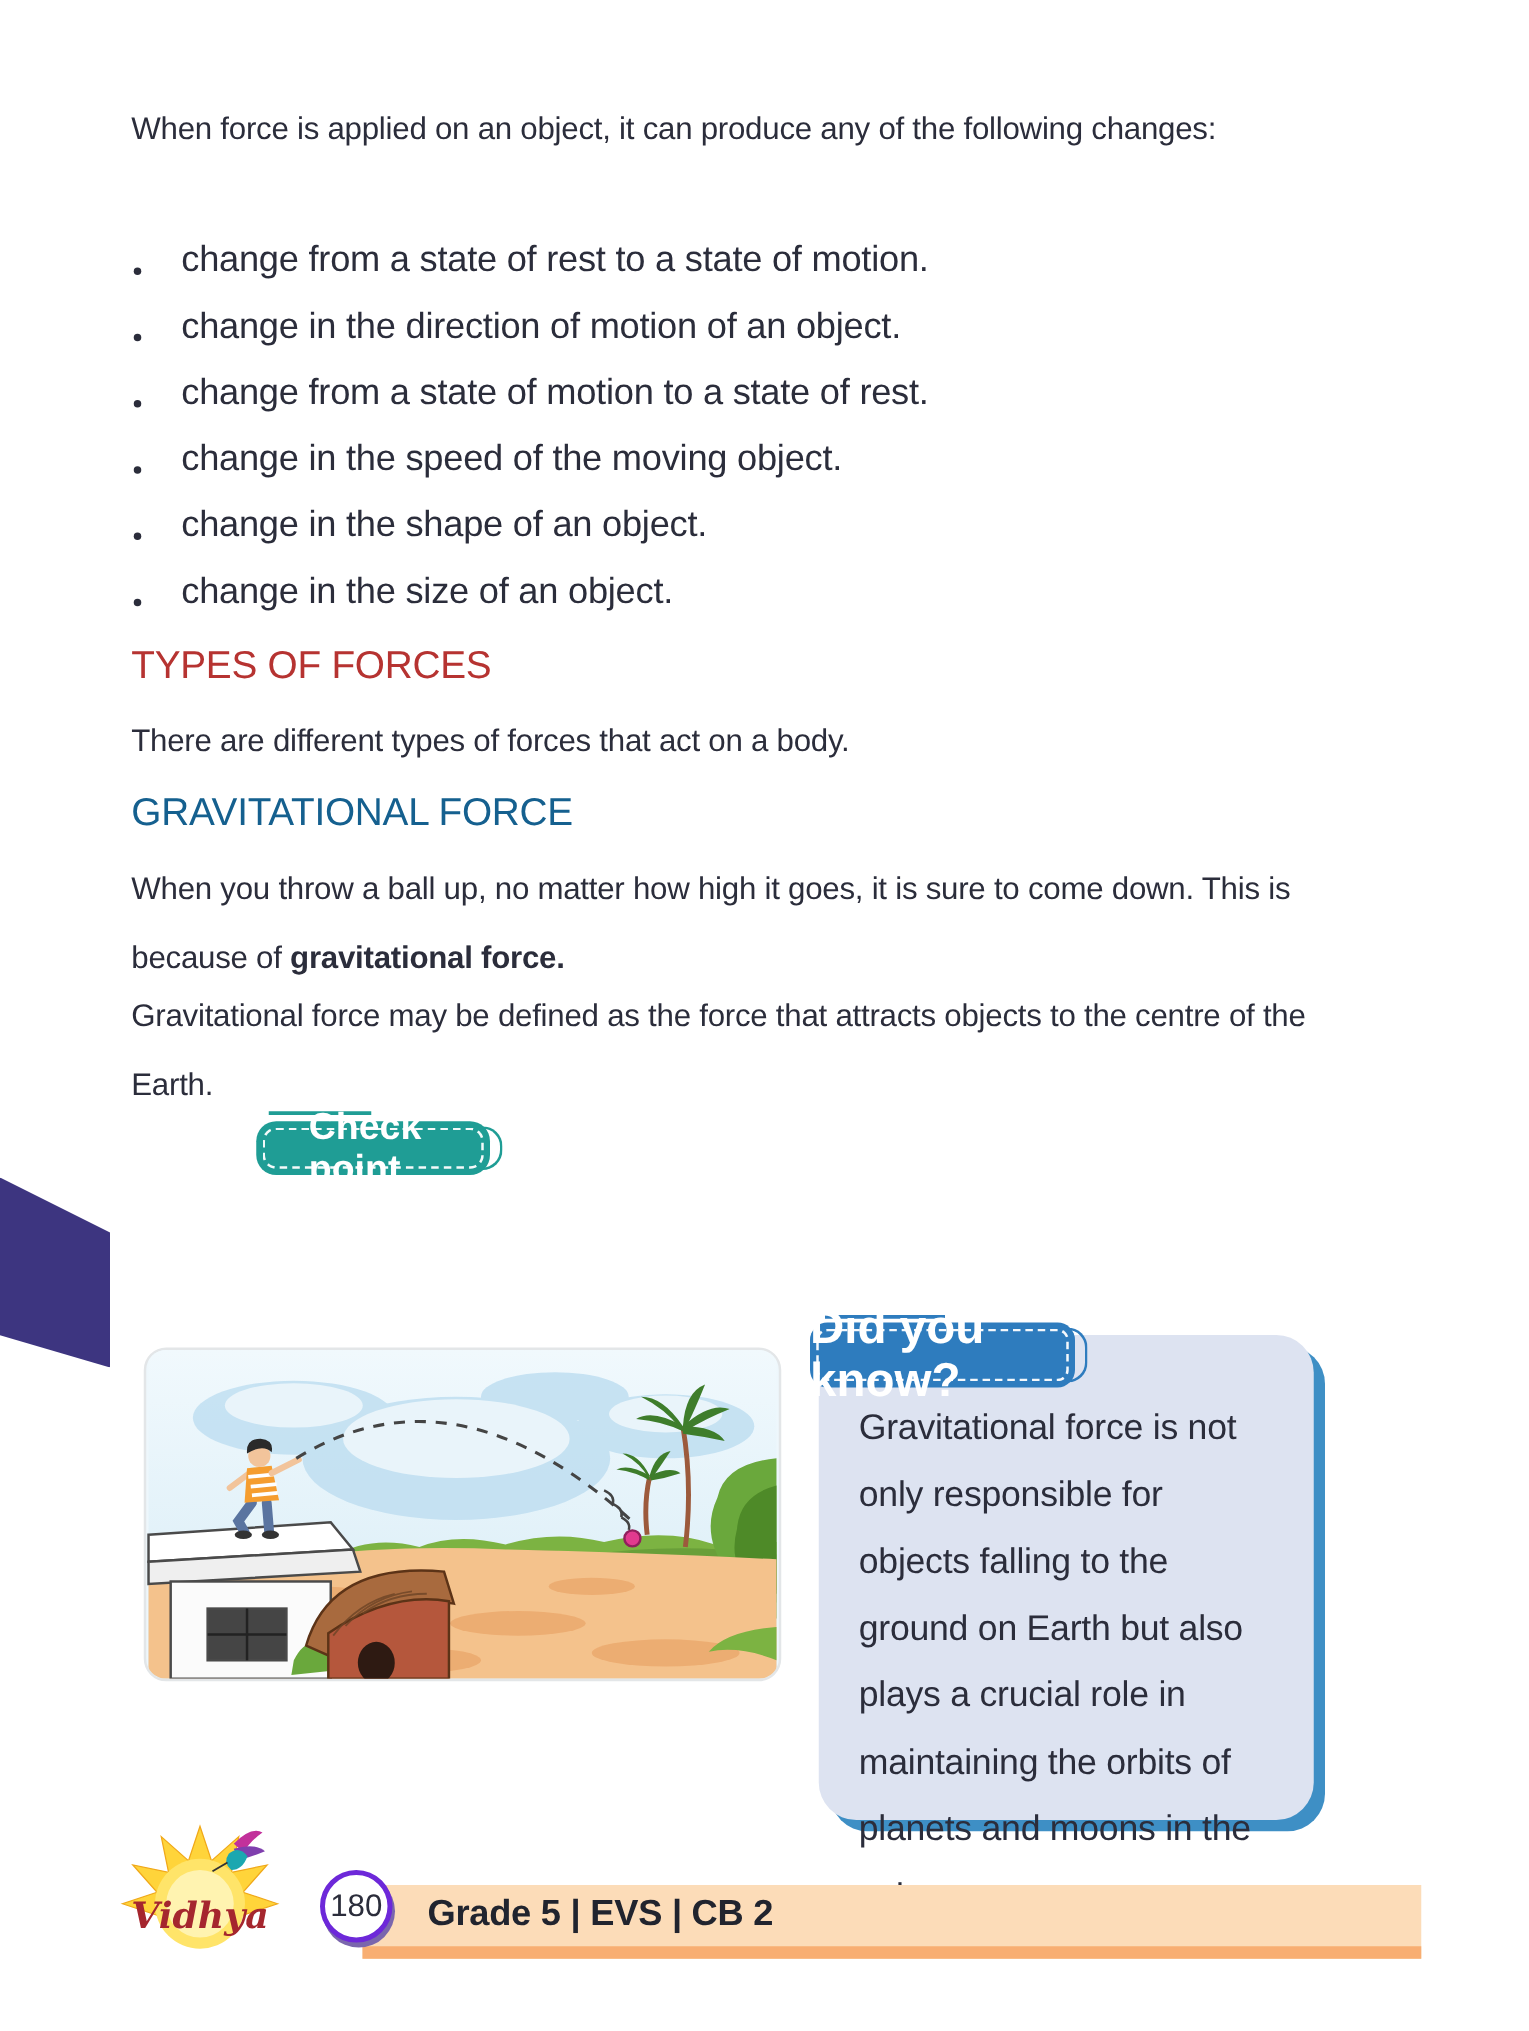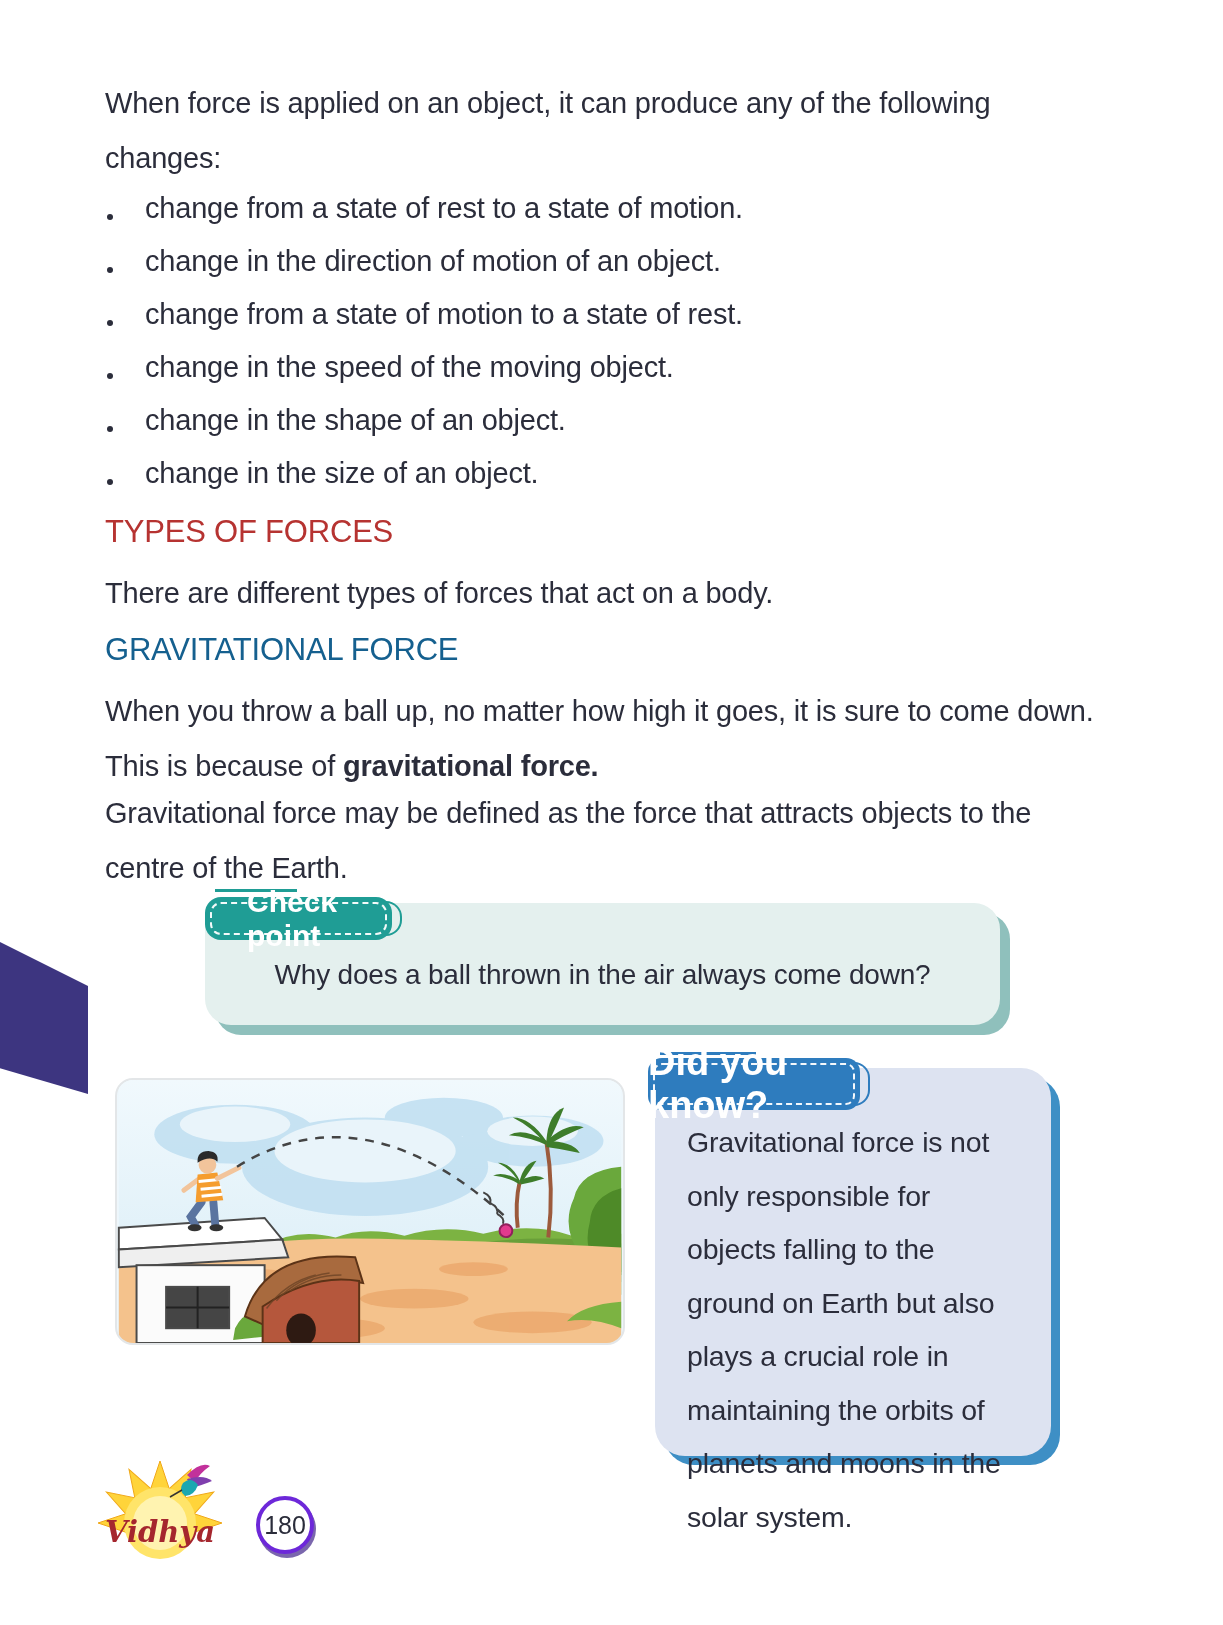--- a/index.html
+++ b/index.html
@@ -4,21 +4,21 @@
 <style>
   * { margin:0; padding:0; box-sizing:border-box; }
   body { background:#ffffff; font-family:"Liberation Sans", sans-serif; }
   .page {
     position:relative; width:1223px; height:1625px; background:#ffffff;
     color:#2b2d3b; overflow:hidden;
   }
   .abs { position:absolute; }
 
   
-  .para { font-size:29px; line-height:55px; letter-spacing:-0.2px; }
+  .para { font-size:25px; line-height:55px; letter-spacing:-0.2px; }
   .bullet-list { list-style:none; }
   .bullet-item { display:flex; align-items:flex-start; height:53px; font-size:29px; line-height:53px; letter-spacing:-0.2px; }
   .bullet-dot { width:6px; height:6px; border-radius:50%; background:#2b2d3b; margin:32px 32px 0 2px; flex:0 0 auto; }
 
   .heading { font-size:31px; font-weight:normal; letter-spacing:-0.2px; }
   .heading-red  { color:#b63331; }
   .heading-blue { color:#15608f; }
   .bold-inline { font-weight:bold; }
 
   
@@ -135,23 +135,20 @@
 
   <p class="abs para" style="left:105px; top:566px; width:1000px;">There are different types of forces that act on a body.</p>
 
   <h2 class="abs heading heading-blue" style="left:105px; top:632px;">GRAVITATIONAL FORCE</h2>
 
   <p class="abs para" style="left:105px; top:684px; width:1005px;"><span>When you throw a ball up, no matter how high it goes, it is sure to come down. This is because of </span><span class="bold-inline">gravitational force.</span></p>
 
   <p class="abs para" style="left:105px; top:786px; width:1005px;">Gravitational force may be defined as the force that attracts objects to the centre of the Earth.</p>
 
   <div class="abs cp-dash"></div>
-  <div class="abs cp-box">
-    <p class="cp-question">Why does a ball thrown in the air always come down?</p>
-  </div>
   <div class="abs badge cp-badge">
     <span>Check point</span>
     <span class="badge-ring"></span>
   </div>
 
   <div class="abs purple-shape"></div>
 
   <div class="abs illustration">
     <svg viewBox="0 0 510 267" aria-hidden="true">
       <defs>
@@ -243,20 +240,23 @@
 
   <div class="abs dyk-dash"></div>
   <div class="abs dyk-box">
     <p class="dyk-text">Gravitational force is not only responsible for objects falling to the ground on Earth but also plays a crucial role in maintaining the orbits of planets and moons in the solar system.</p>
   </div>
   <div class="abs badge dyk-badge">
     <span>Did you know?</span>
     <span class="badge-ring"></span>
   </div>
 
+  <div class="abs footer-bar">
+    <span class="footer-course">Grade 5 | EVS | CB 2</span>
+  </div>
   <div class="abs page-circle">
     <span>180</span>
   </div>
   <div class="abs logo">
     <svg viewBox="0 0 170 125" aria-hidden="true">
       <g fill="#ffd43a" stroke="#f0a819" stroke-width="1">
         <g transform="rotate(0 85 78)">
             <polygon points="85,16 71,58 99,58"></polygon>
           </g>
         <g transform="rotate(30 85 78)">

